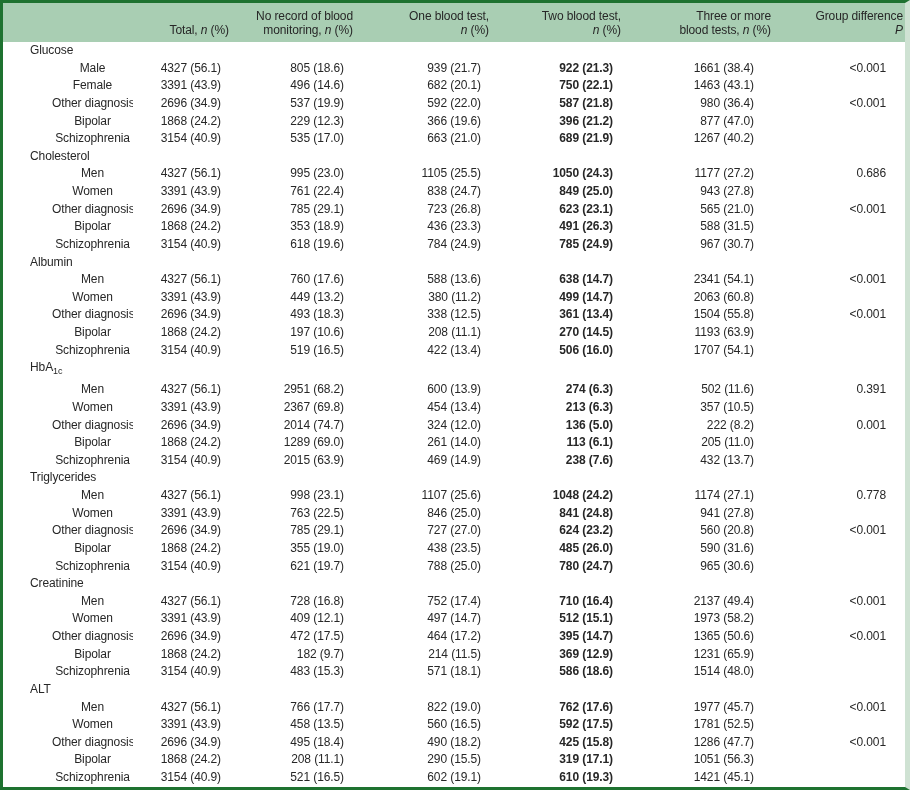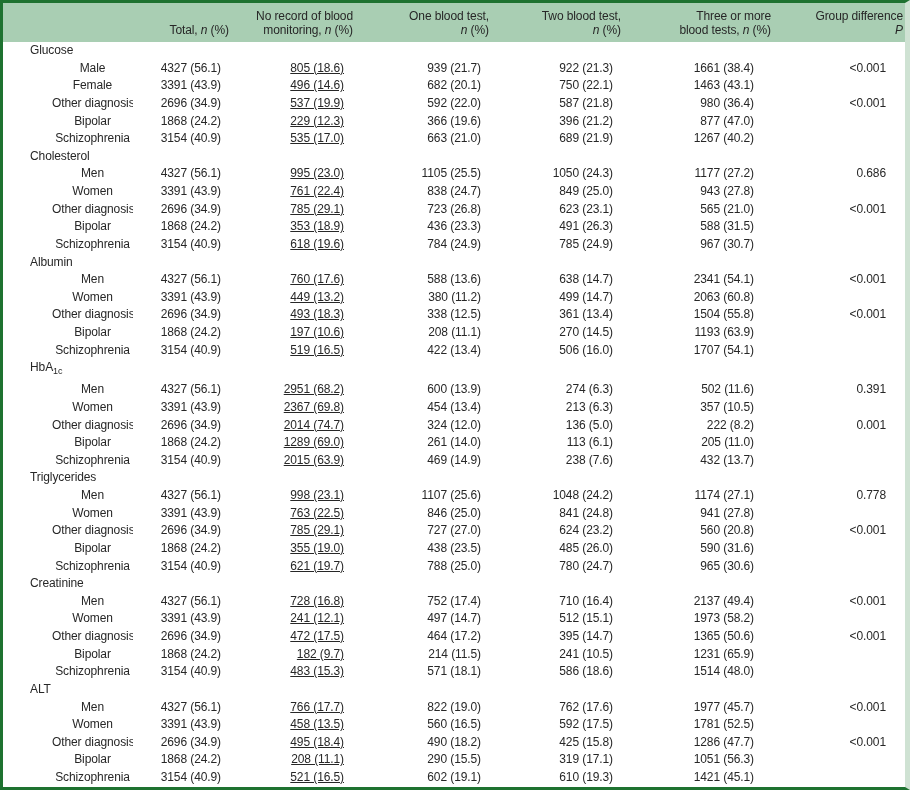--- a/index.html
+++ b/index.html
@@ -58,23 +58,23 @@
     padding-left: 27px;
     text-align: left;
     margin-left: 20px;
   }
   td.row-label {
     padding-left: 49px;
     text-align: center;
   }
   td.num { text-align: right; }
   td.num.col2 { padding-right: 10px; }
-  td.num.col3 { padding-right: 11px; text-decoration: underline; }
+  td.num.col3 { padding-right: 11px; }
   td.num.col4 { padding-right: 10px; }
-  td.num.col5 { padding-right: 10px; }
+  td.num.col5 { padding-right: 10px; font-weight: bold; }
   td.num.col6 { padding-right: 19px; text-align: right; }
   td.num.col7 { padding-right: 19px; margin-top: 27px; }
   sub { font-size: 9px; }
   i { font-style: italic; }
 </style>
 </head>
 <body>
 
 <div class="frame">
   <table>
@@ -364,41 +364,41 @@
           <td class="num col2">4327 (56.1)</td>
           <td class="num col3">728 (16.8)</td>
           <td class="num col4">752 (17.4)</td>
           <td class="num col5">710 (16.4)</td>
           <td class="num col6">2137 (49.4)</td>
           <td class="num col7">&lt;0.001</td>
         </tr>
         <tr>
           <td class="row-label">Women</td>
           <td class="num col2">3391 (43.9)</td>
-          <td class="num col3">241 (12.1)</td>
+          <td class="num col3">409 (12.1)</td>
           <td class="num col4">497 (14.7)</td>
           <td class="num col5">512 (15.1)</td>
           <td class="num col6">1973 (58.2)</td>
           <td class="num col7"></td>
         </tr>
         <tr>
           <td class="row-label">Other diagnosis</td>
           <td class="num col2">2696 (34.9)</td>
           <td class="num col3">472 (17.5)</td>
           <td class="num col4">464 (17.2)</td>
           <td class="num col5">395 (14.7)</td>
           <td class="num col6">1365 (50.6)</td>
           <td class="num col7">&lt;0.001</td>
         </tr>
         <tr>
           <td class="row-label">Bipolar</td>
           <td class="num col2">1868 (24.2)</td>
           <td class="num col3">182 (9.7)</td>
           <td class="num col4">214 (11.5)</td>
-          <td class="num col5">241 (10.5)</td>
+          <td class="num col5">369 (12.9)</td>
           <td class="num col6">1231 (65.9)</td>
           <td class="num col7"></td>
         </tr>
         <tr>
           <td class="row-label">Schizophrenia</td>
           <td class="num col2">3154 (40.9)</td>
           <td class="num col3">483 (15.3)</td>
           <td class="num col4">571 (18.1)</td>
           <td class="num col5">586 (18.6)</td>
           <td class="num col6">1514 (48.0)</td>

